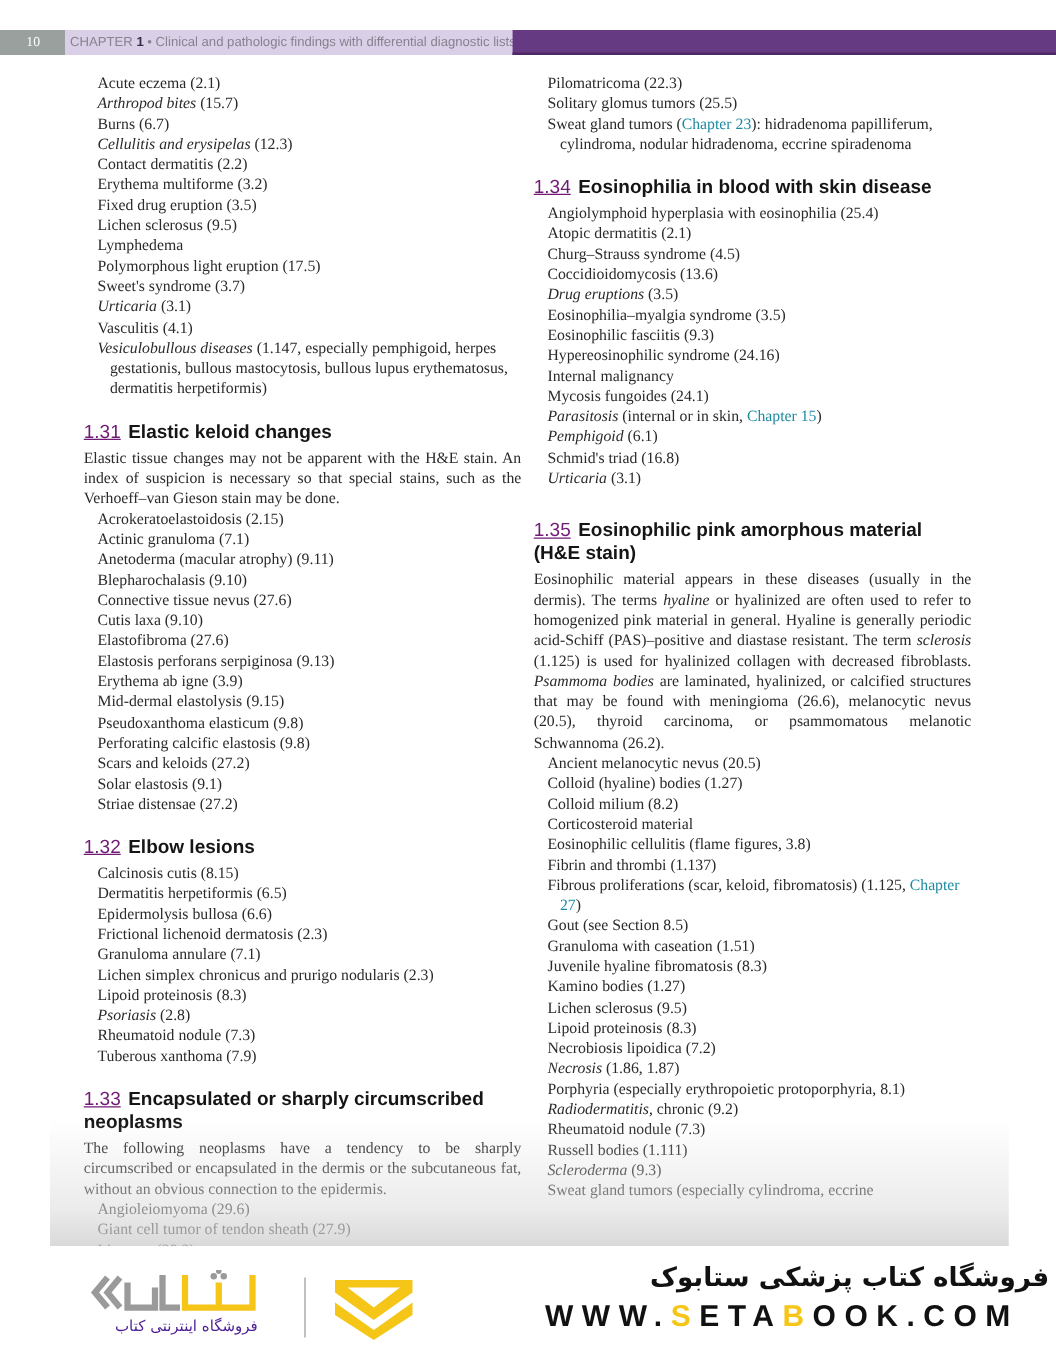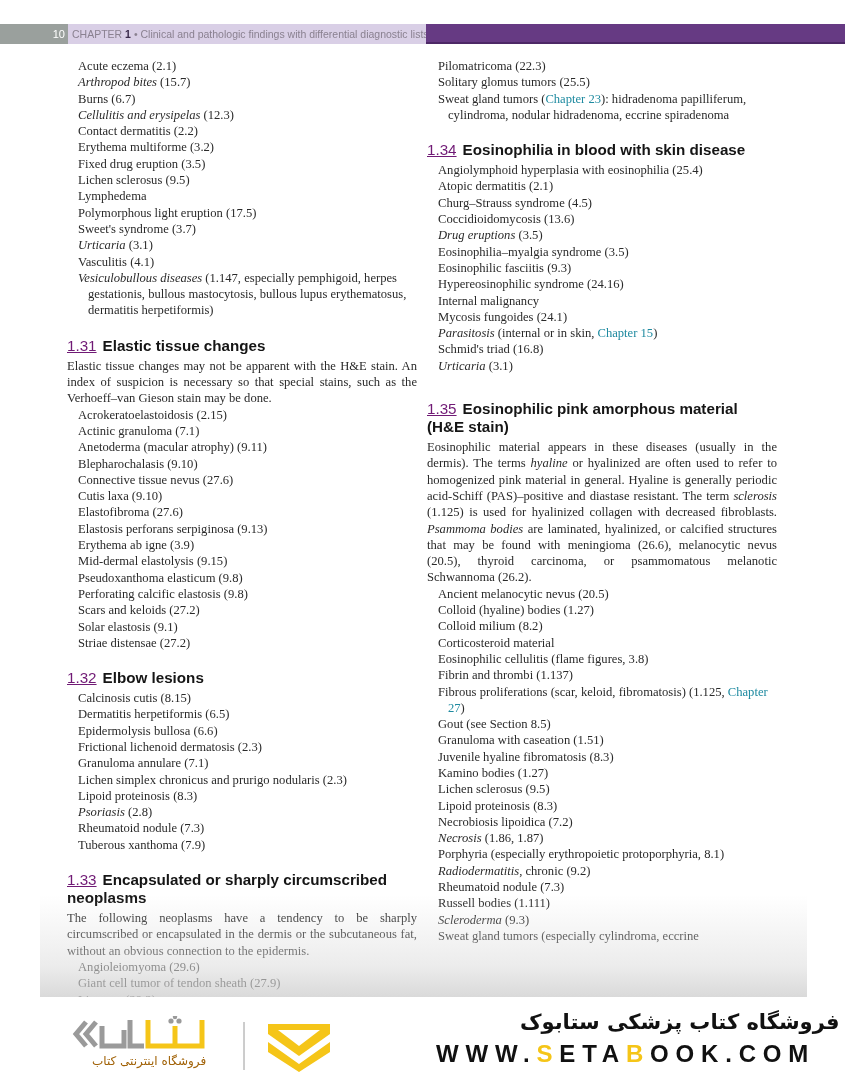--- a/index.html
+++ b/index.html
@@ -6,22 +6,22 @@
   body { width:845px; height:1080px; background:#ffffff; position:relative; overflow:hidden;
          font-family:"Liberation Serif", serif; color:#2a2a2a; }
   .page { position:absolute; left:0; top:0; width:845px; height:997px; background:#fff; overflow:hidden; }
   .page-fade { position:absolute; left:0; top:895px; width:845px; height:102px;
                background:linear-gradient(to bottom, rgba(255,255,255,0) 0%, rgba(220,220,220,0.55) 70%, rgba(205,205,205,0.75) 100%);
                pointer-events:none; }
   .page-fade-edge-l { position:absolute; left:0; top:895px; width:40px; height:102px; background:#fff; }
   .page-fade-edge-r { position:absolute; right:0; top:895px; width:38px; height:102px; background:#fff; }
 
   .header { position:absolute; top:24px; left:0; width:845px; height:20px; display:flex; }
-  .hdr-num { width:68px; background:#9aa09d; color:#fff; font-family:Liberation Sans, sans-serif;
-             font-size:11px; text-align:right; padding-right:3px; line-height:20px; box-sizing:border-box; }
+  .hdr-num { width:52px; background:#9aa09d; color:#fff; font-family:Liberation Serif, serif;
+             font-size:11px; text-align:right; padding-right:20px; line-height:20px; box-sizing:border-box; }
   .hdr-title { width:358px; background:#d9cfe6; font-family:"Liberation Sans", sans-serif; font-size:10.5px;
                line-height:20px; padding-left:4px; color:#8a8190; box-sizing:border-box; white-space:nowrap; }
   .hdr-title b { color:#3a2a4a; font-weight:bold; }
   .hdr-bar { flex:1; background:#663a83; border-bottom:2px solid #4d2866; }
 
   .col { position:absolute; top:58px; font-size:12.6px; line-height:16.3px; }
   .col-left { left:67px; width:350px; }
   .col-right { left:427px; width:350px; }
 
   .item { padding-left:11px; text-indent:0; }
@@ -31,21 +31,21 @@
 
   .h2 { font-family:"Liberation Sans", sans-serif; font-weight:bold; font-size:15.2px; line-height:18px; color:#151515; margin-top:18px; margin-bottom:3px; }
   .h2 .num { font-weight:normal; color:#701a75; margin-right:6px;text-decoration:underline; }
   .para { text-align:justify; }
 
   .watermark { position:absolute; left:0; top:997px; width:845px; height:83px; background:#fff; }
   .logo { position:absolute; left:72px; top:1016px; width:260px; height:56px; }
   .fa-line { position:absolute; left:520px; top:1010px; font-family:"DejaVu Sans", sans-serif; font-size:21px; color:#111; direction:rtl; white-space:nowrap;font-weight:bold; }
   .url { position:absolute; left:436px; top:1040px; font-family:"Liberation Sans", sans-serif; font-size:24px; font-weight:bold; letter-spacing:6.8px; color:#111; white-space:nowrap; }
   .url .y { color:#f5c518; }
-  .logo-text-fa { position:absolute; left:92px; top:1054px; font-family:"DejaVu Sans", sans-serif; font-size:12px; color:#a16207; direction:rtl; white-space:nowrap; }
+  .logo-text-fa { position:absolute; left:92px; top:1054px; font-family:"DejaVu Sans", sans-serif; font-size:12px; color:#4c1d95; direction:rtl; white-space:nowrap; }
 </style>
 </head>
 <body>
 
 <div class="page">
 
   <div class="header">
     <div class="hdr-num">10</div>
     <div class="hdr-title"><span>CHAPTER</span> <b>1</b> <span>•</span> <span>Clinical and pathologic findings with differential diagnostic lists</span></div>
     <div class="hdr-bar"></div>
@@ -62,21 +62,21 @@
       <div class="item"><span>Fixed drug eruption</span><span> (3.5)</span></div>
       <div class="item"><span>Lichen sclerosus</span><span> (9.5)</span></div>
       <div class="item"><span>Lymphedema</span><span></span></div>
       <div class="item"><span>Polymorphous light eruption</span><span> (17.5)</span></div>
       <div class="item"><span>Sweet's syndrome</span><span> (3.7)</span></div>
       <div class="item"><span class="it">Urticaria</span><span> (3.1)</span></div>
       <div class="item"><span>Vasculitis</span><span> (4.1)</span></div>
       <div class="item cont"><span class="it">Vesiculobullous diseases</span><span> (1.147, especially pemphigoid, herpes gestationis, bullous mastocytosis, bullous lupus erythematosus, dermatitis herpetiformis)</span></div>
     </div>
 
-    <div class="h2"><span class="num">1.31</span><span>Elastic tissue changes</span></div>
+    <div class="h2"><span class="num">1.31</span><span>Elastic keloid changes</span></div>
     <div class="para">Elastic tissue changes may not be apparent with the H&amp;E stain. An index of suspicion is necessary so that special stains, such as the Verhoeff–van Gieson stain may be done.</div>
     <div>
       <div class="item">Acrokeratoelastoidosis (2.15)</div>
       <div class="item">Actinic granuloma (7.1)</div>
       <div class="item">Anetoderma (macular atrophy) (9.11)</div>
       <div class="item">Blepharochalasis (9.10)</div>
       <div class="item">Connective tissue nevus (27.6)</div>
       <div class="item">Cutis laxa (9.10)</div>
       <div class="item">Elastofibroma (27.6)</div>
       <div class="item">Elastosis perforans serpiginosa (9.13)</div>
@@ -125,20 +125,21 @@
       <div class="item"><span>Atopic dermatitis</span><span> (2.1)</span></div>
       <div class="item"><span>Churg–Strauss syndrome</span><span> (4.5)</span></div>
       <div class="item"><span>Coccidioidomycosis</span><span> (13.6)</span></div>
       <div class="item"><span class="it">Drug eruptions</span><span> (3.5)</span></div>
       <div class="item"><span>Eosinophilia–myalgia syndrome</span><span> (3.5)</span></div>
       <div class="item"><span>Eosinophilic fasciitis</span><span> (9.3)</span></div>
       <div class="item"><span>Hypereosinophilic syndrome</span><span> (24.16)</span></div>
       <div class="item"><span>Internal malignancy</span><span></span></div>
       <div class="item"><span>Mycosis fungoides</span><span> (24.1)</span></div>
       <div class="item"><span class="it">Parasitosis</span><span> (internal or in skin, </span><span class="link">Chapter 15</span><span>)</span></div>
+      <div class="item"><span class="it">Pemphigoid</span><span> (6.1)</span></div>
       <div class="item"><span>Schmid's triad</span><span> (16.8)</span></div>
       <div class="item"><span class="it">Urticaria</span><span> (3.1)</span></div>
     </div>
 
     <div class="h2" style="margin-top:26px"><span class="num">1.35</span><span>Eosinophilic pink amorphous material (H&amp;E stain)</span></div>
     <div class="para"><span>Eosinophilic material appears in these diseases (usually in the dermis). The terms </span><span class="it">hyaline</span><span> or hyalinized are often used to refer to homogenized pink material in general. Hyaline is generally periodic acid-Schiff (PAS)–positive and diastase resistant. The term </span><span class="it">sclerosis</span><span> (1.125) is used for hyalinized collagen with decreased fibroblasts. </span><span class="it">Psammoma bodies</span><span> are laminated, hyalinized, or calcified structures that may be found with meningioma (26.6), melanocytic nevus (20.5), thyroid carcinoma, or psammomatous melanotic Schwannoma (26.2).</span></div>
     <div>
       <div class="item"><span>Ancient melanocytic nevus</span><span> (20.5)</span></div>
       <div class="item"><span>Colloid (hyaline) bodies</span><span> (1.27)</span></div>
       <div class="item"><span>Colloid milium</span><span> (8.2)</span></div>

